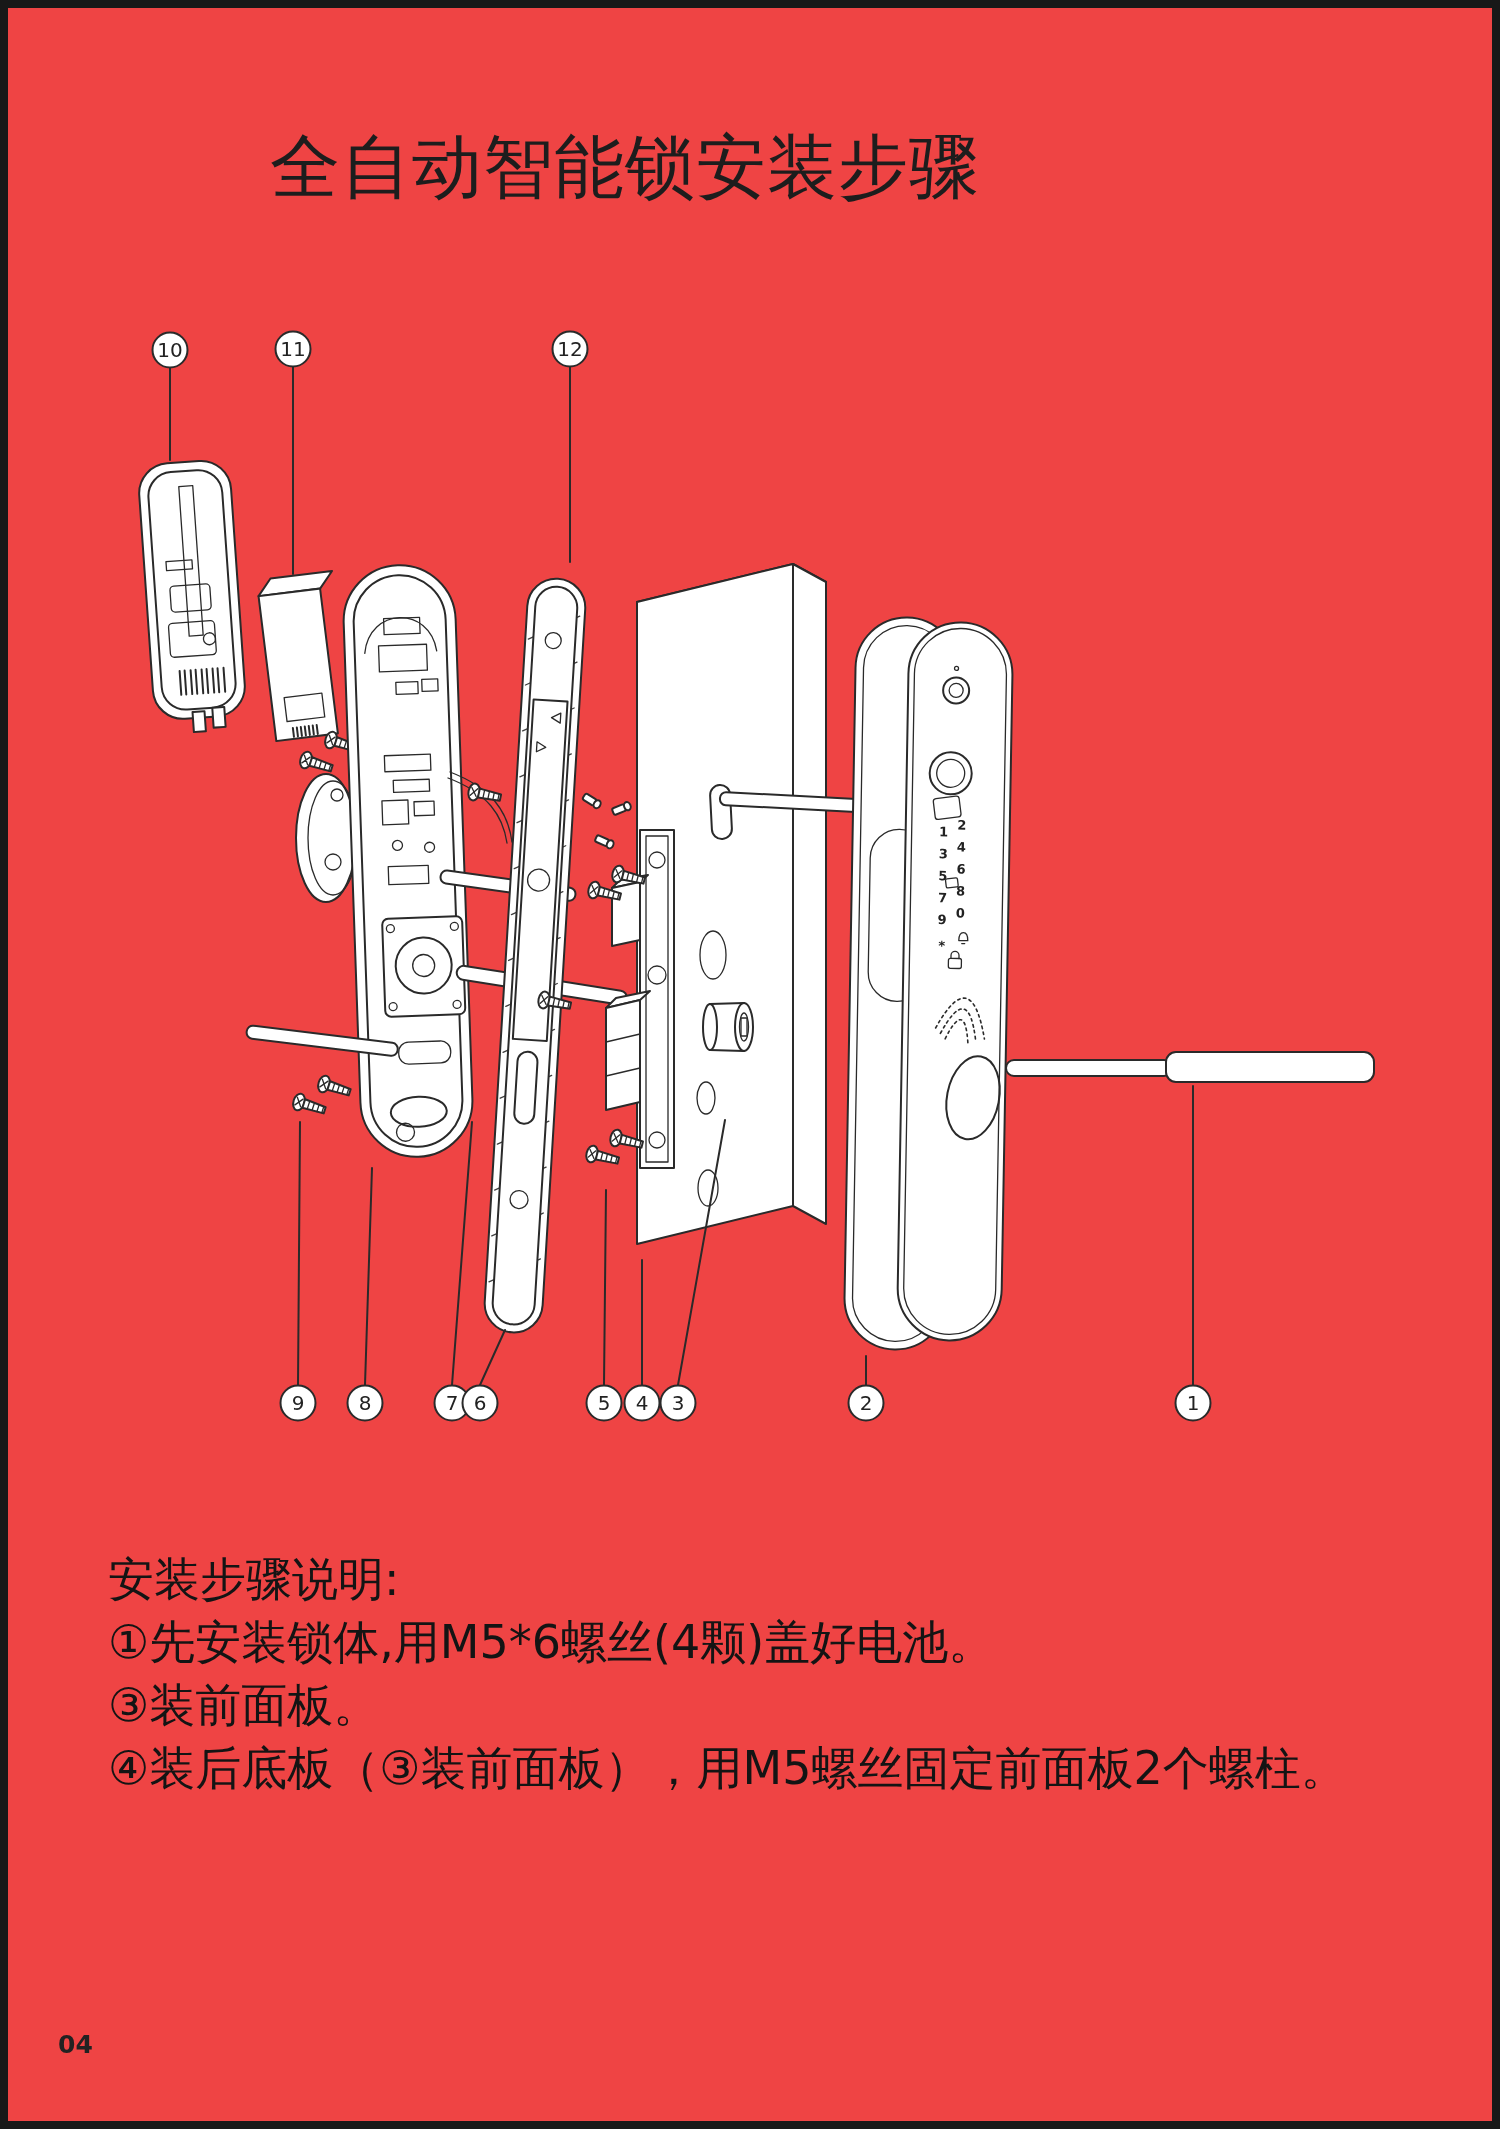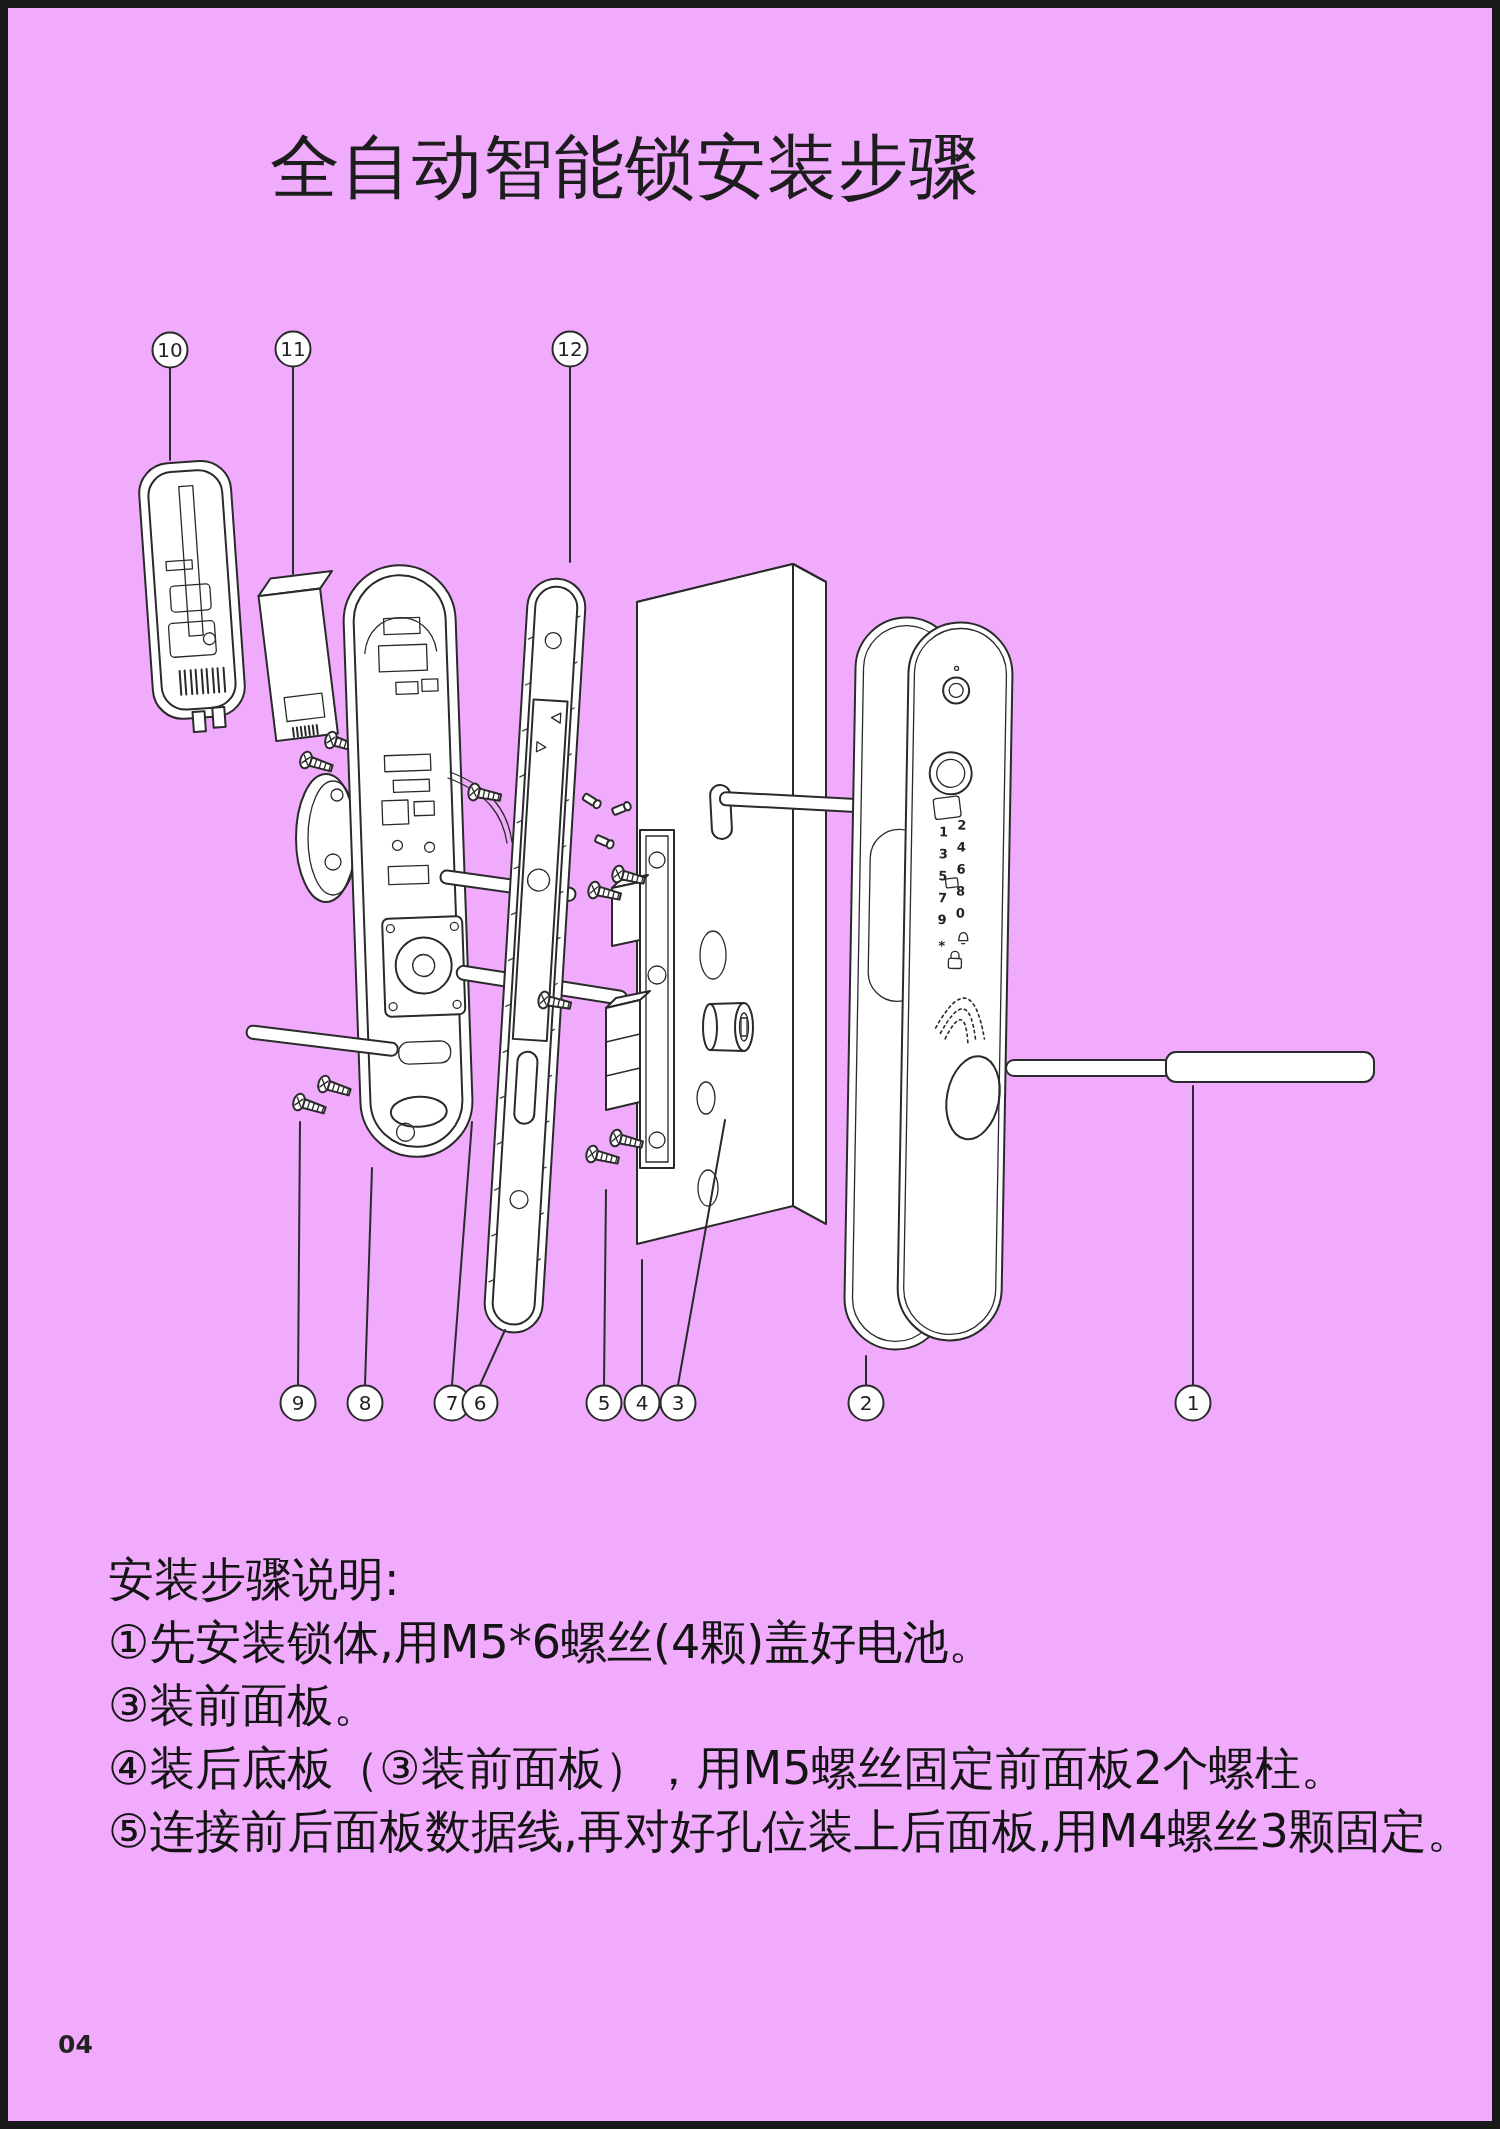--- a/index.html
+++ b/index.html
@@ -1,16 +1,16 @@
 <!DOCTYPE html>
 <html><head>
 <meta charset="utf-8">
 <style>
   html,body{margin:0;padding:0;background:#e8e8e8;}
-  .page{position:relative;width:1500px;height:2129px;background:#f0abfc;overflow:hidden;
+  .page{position:relative;width:1500px;height:2129px;background:#ef4444;overflow:hidden;
         font-family:"DejaVu Sans",sans-serif;color:#1c1c1c;}
   .frame{position:absolute;inset:0;border:8px solid #181818;pointer-events:none;}
   .title{position:absolute;left:270px;top:74px;width:680px;font-size:70px;font-weight:500;
          letter-spacing:1px;white-space:nowrap;color:#1d1d1d;}
   .diagram{position:absolute;left:0;top:0;width:1500px;height:2129px;}
   .instructions{position:absolute;left:84px;top:1548px;width:1370px;font-size:46px;
                 line-height:63px;color:#141414;margin-left:24px;}
   .instructions p{margin:0;white-space:nowrap;}
   .pagenum{position:absolute;left:58px;top:2030px;font-size:25px;font-weight:bold;color:#222;}
   
@@ -282,19 +282,18 @@
       <circle cx="1193" cy="1403" r="17.5" class="fw"></circle>
       <text x="1193" y="1410" text-anchor="middle" class="num">1</text>
     </g>
   </svg>
 
   <div class="instructions">
     <p>安装步骤说明:</p>
     <p>①先安装锁体,用M5*6螺丝(4颗)盖好电池。</p>
     <p>③装前面板。</p>
     <p>④装后底板（③装前面板），用M5螺丝固定前面板2个螺柱。</p>
-    <p>⑤连接前后面板数据线,再对好孔位装上后面板,用M4螺丝3颗固定。</p>
   </div>
 
   <div class="pagenum">04</div>
 
   <div class="frame"></div>
 </div>
 
 </body></html>

